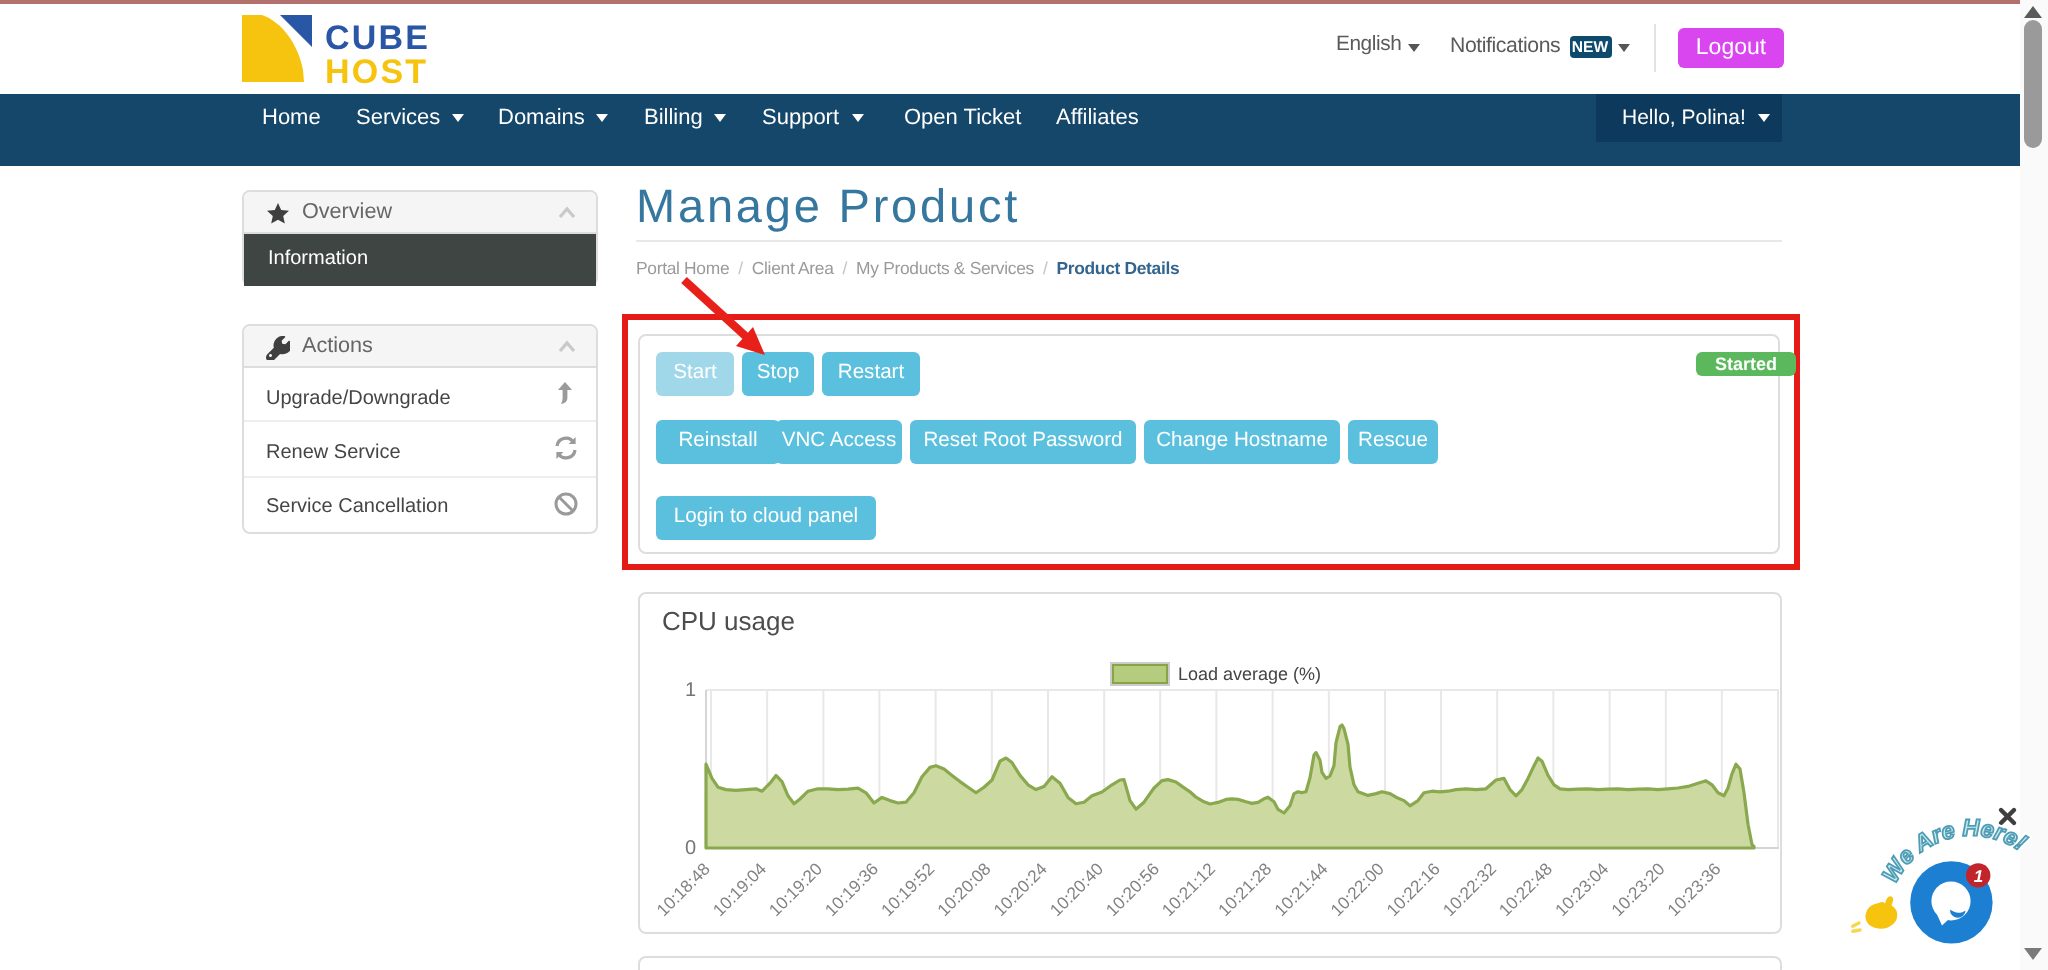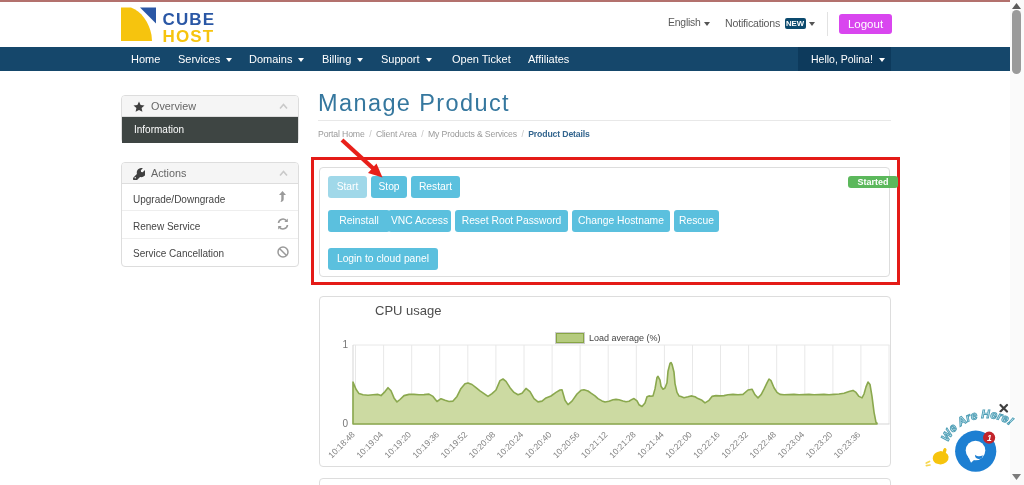--- a/index.html
+++ b/index.html
@@ -1,20 +1,20 @@
 <!DOCTYPE html>
 <html><head><meta charset="utf-8"><style>
 * { margin:0; padding:0; box-sizing:border-box; }
 body { width:1024px; height:485px; font-family:"Liberation Sans",sans-serif; background:#fff; overflow:hidden; position:relative; }
 #page { position:absolute; left:0; top:0; width:1010px; height:485px; background:#fff; }
 .abs { position:absolute; }
 
 #topline { position:absolute; left:0; top:0; width:1024px; height:1.5px; background:#b3716d; }
 
-#nav { position:absolute; left:0; top:47px; width:1010px; height:24px; background:#15476b; }
+#nav { position:absolute; left:0; top:47px; width:1010px; height:36px; background:#15476b; }
 #nav .it { position:absolute; top:0; height:24px; line-height:24px; color:#fff; font-size:11px; white-space:nowrap; }
 .caret { display:inline-block; width:0; height:0; border-left:3.5px solid transparent; border-right:3.5px solid transparent; border-top:4px solid #fff; margin-left:3px; vertical-align:middle; }
 .caret.dark { border-top-color:#555; }
 
 .hdrtxt { position:absolute; font-size:10.8px; color:#5a5a5a; letter-spacing:-0.2px; }
 
 .panel { position:absolute; left:121px; width:178px; background:#fff; border:1px solid #ddd; border-radius:4px; }
 .phead { height:21px; background:#f5f5f5; border-bottom:1px solid #ddd; border-radius:3px 3px 0 0; position:relative; }
 .phead .ttl { position:absolute; left:29px; top:3.5px; font-size:10.8px; color:#666; }
 .sitem { position:relative; height:27.3px; border-bottom:1px solid #eee; font-size:10px; color:#454545; }
@@ -25,21 +25,21 @@
 #hr1 { position:absolute; left:318px; top:120px; width:573px; height:1px; background:#e8e8e8; }
 #crumb { position:absolute; left:318px; top:128.5px; font-size:8.7px; letter-spacing:-0.15px; color:#9a9a9a; white-space:nowrap; }
 #crumb .sep { color:#c4c4c4; padding:0 4.5px; }
 #crumb b { color:#33658e; }
 #redbox { position:absolute; left:311px; top:157px; width:589px; height:128px; border:3px solid #e41b17; }
 #btnpanel { position:absolute; left:319px; top:167px; width:571px; height:110px; border:1px solid #ddd; border-radius:4px; background:#fff; }
 .btn { position:absolute; height:22px; line-height:22px; background:#5bc0de; color:#fff; border-radius:3px; font-size:10.3px; text-align:center; white-space:nowrap; overflow:visible; }
 .btn.lt { background:#a0d8e9; }
 #started { position:absolute; left:848px; top:175.5px; width:50px; height:12px; line-height:12px; background:#5cb85c; color:#fff; font-size:9px; font-weight:bold; border-radius:3px; text-align:center; }
 #cpupanel { position:absolute; left:319px; top:296px; width:572px; height:171px; border:1px solid #ddd; border-radius:4px; background:#fff; }
-#cputitle { position:absolute; left:331px; top:303px; font-size:13px; color:#4d4d4d;margin-left:44px; }
+#cputitle { position:absolute; left:331px; top:303px; font-size:13px; color:#4d4d4d; }
 #legend { position:absolute; left:556px; top:328px; height:13px; }
 #legend .sw { display:inline-block; width:28px; height:10px; background:#b5cb7e; border:1px solid #87a544; outline:1px solid #ccc; vertical-align:middle; }
 #legend .lt { font-size:9px; color:#444; vertical-align:middle; margin-left:5px; }
 #botpanel { position:absolute; left:319px; top:478px; width:572px; height:30px; border:1px solid #ddd; border-radius:4px; background:#fff; }
 
 #sbar { position:absolute; left:1010px; top:0; width:14px; height:485px; background:#fafafa; z-index:1; }
 #sthumb { position:absolute; left:1011.5px; top:10px; width:9.5px; height:64px; background:#9a9a9a; border-radius:5px; z-index:2; }
 </style></head>
 <body>
 <div id="page">

